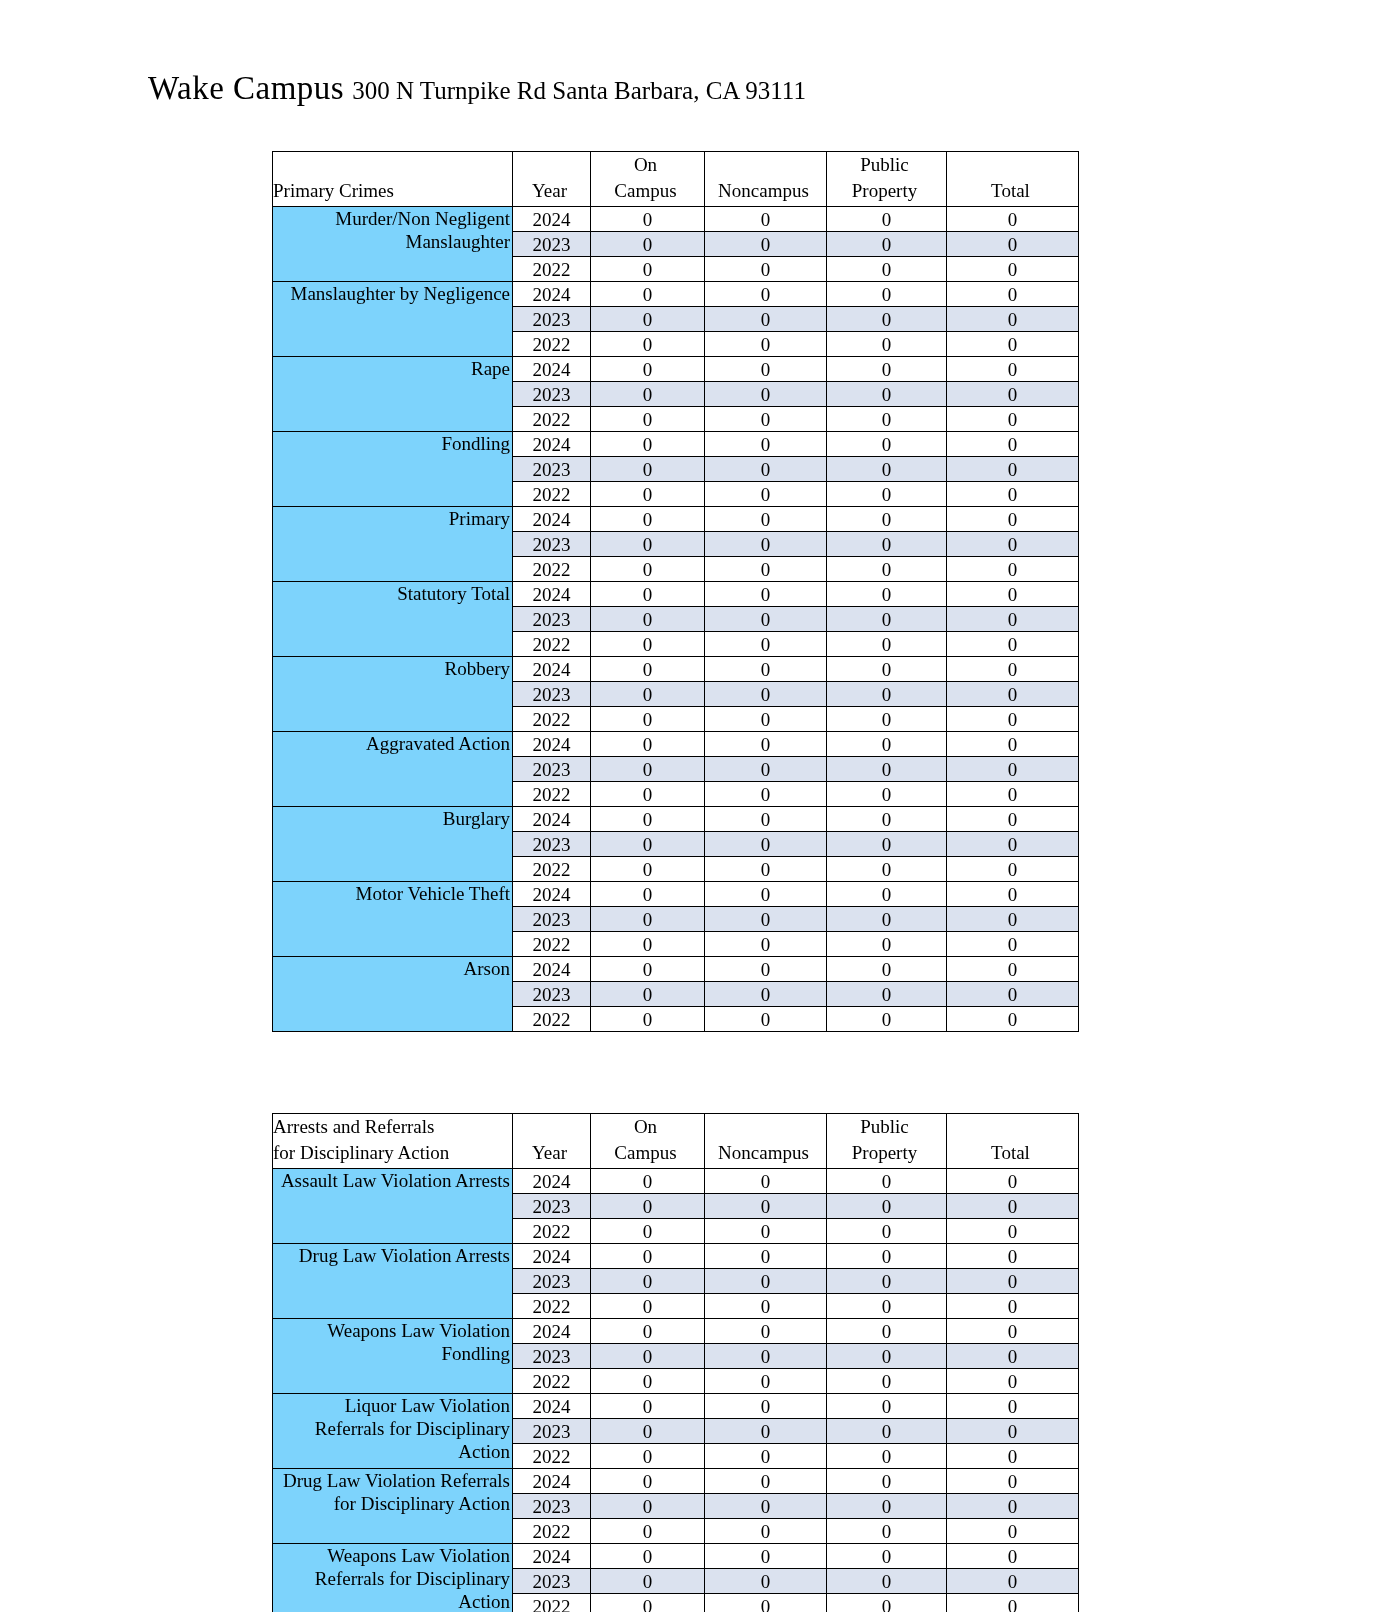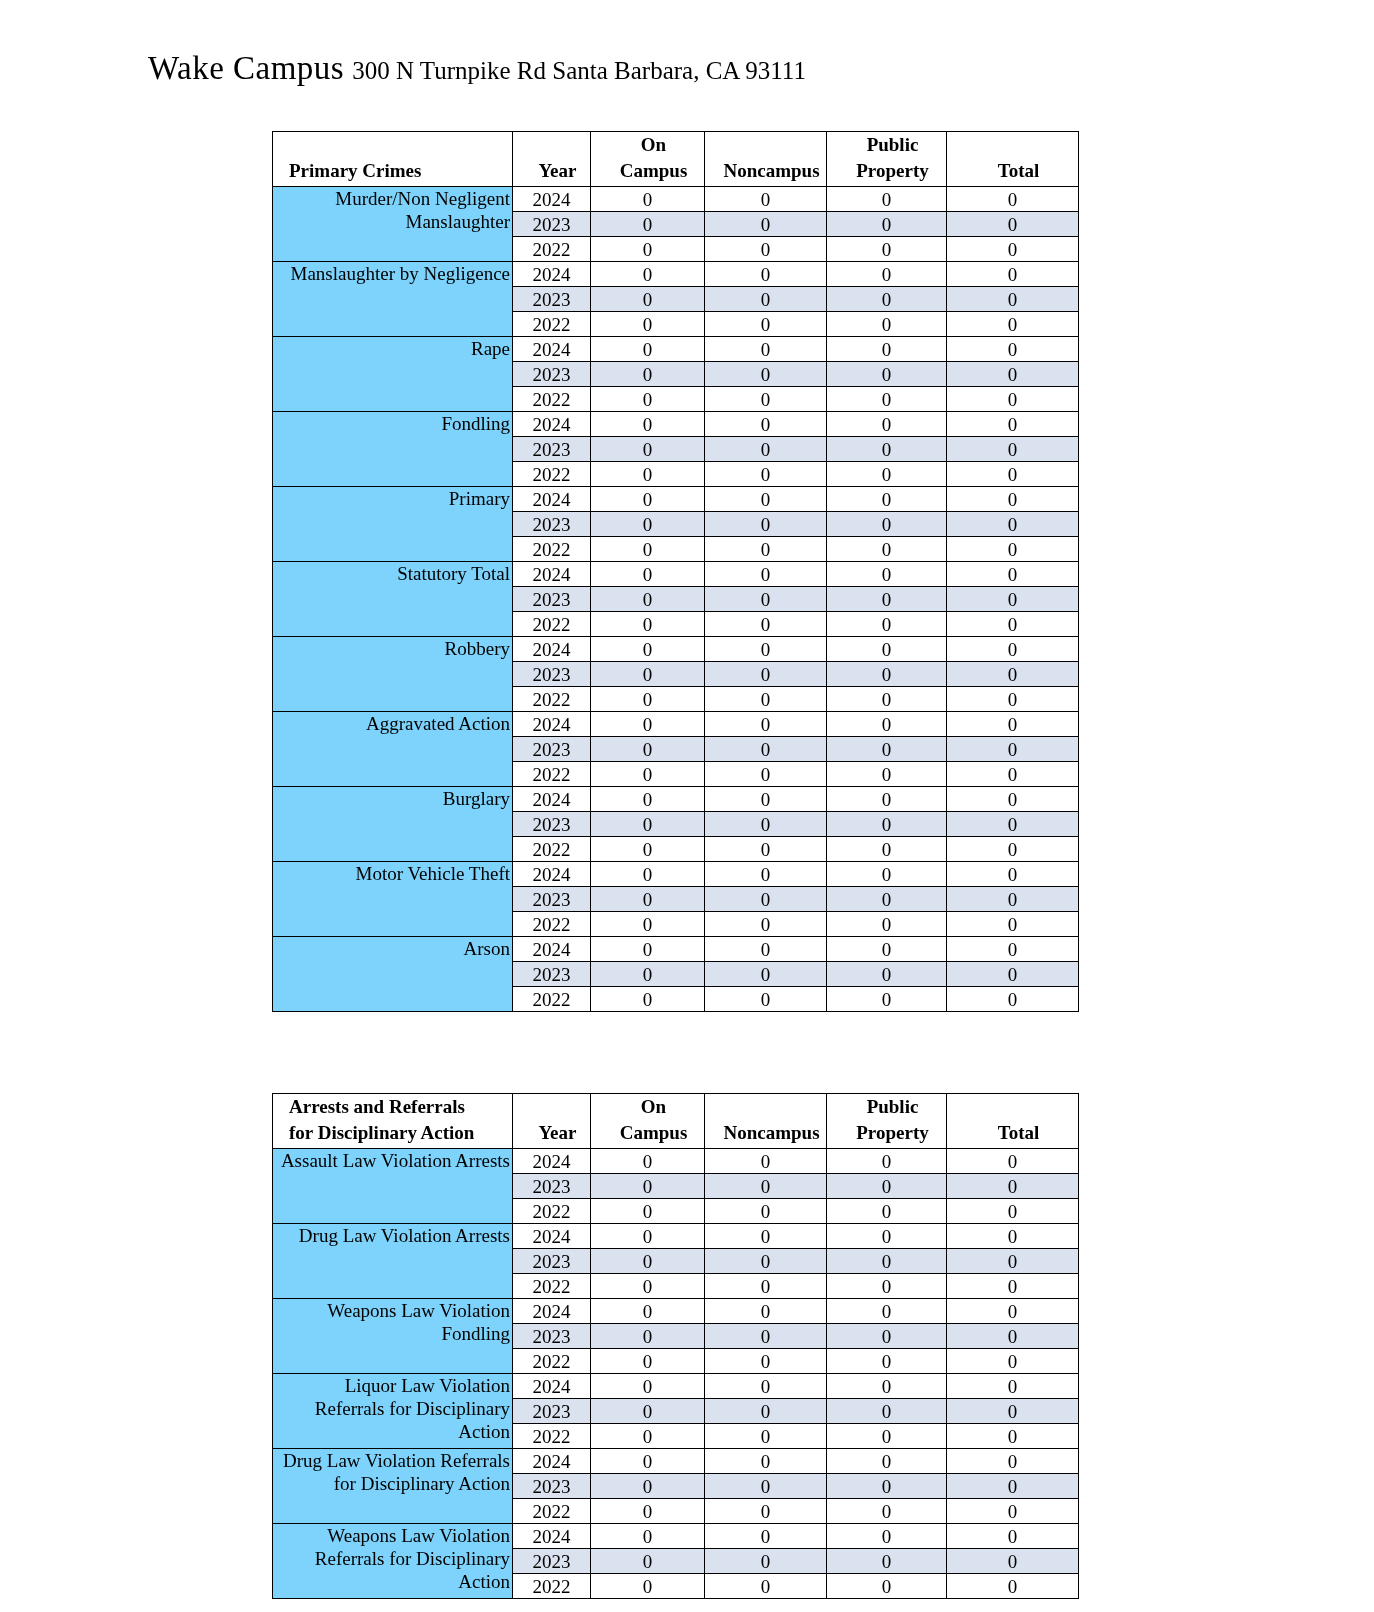--- a/index.html
+++ b/index.html
@@ -8,20 +8,21 @@
     width: 1374px;
     height: 1612px;
     position: relative;
     font-family: "Liberation Serif", "DejaVu Serif", serif;
     color: #000000;
   }
   .page {
     position: absolute;
     inset: 0;
     background: #ffffff;
+    margin-top: 20px;
   }
   .doc-title {
     position: absolute;
     left: 148px;
     top: 50px;
     white-space: nowrap;
   }
   .campus-name {
     font-size: 33px;
     letter-spacing: 0.5px;
@@ -41,24 +42,24 @@
   table.table-0 { top: 131px; }
   table.table-1 { top: 1093px; }
   table.crime-table th,
   table.crime-table td {
     border: 1px solid #000000;
     overflow: hidden;
   }
   table.crime-table thead th {
     height: 55px;
     vertical-align: bottom;
-    font-weight: bold;
+    font-weight: normal;
     white-space: pre-line;
     line-height: 26px;
-    padding: 0 4px 2px 16px;
+    padding: 0 4px 2px 0;
   }
   th.cat-head {
     text-align: left;
     padding-left: 7px;
   }
   th.col-head {
     text-align: center;
   }
   table.crime-table td {
     height: 25px;

